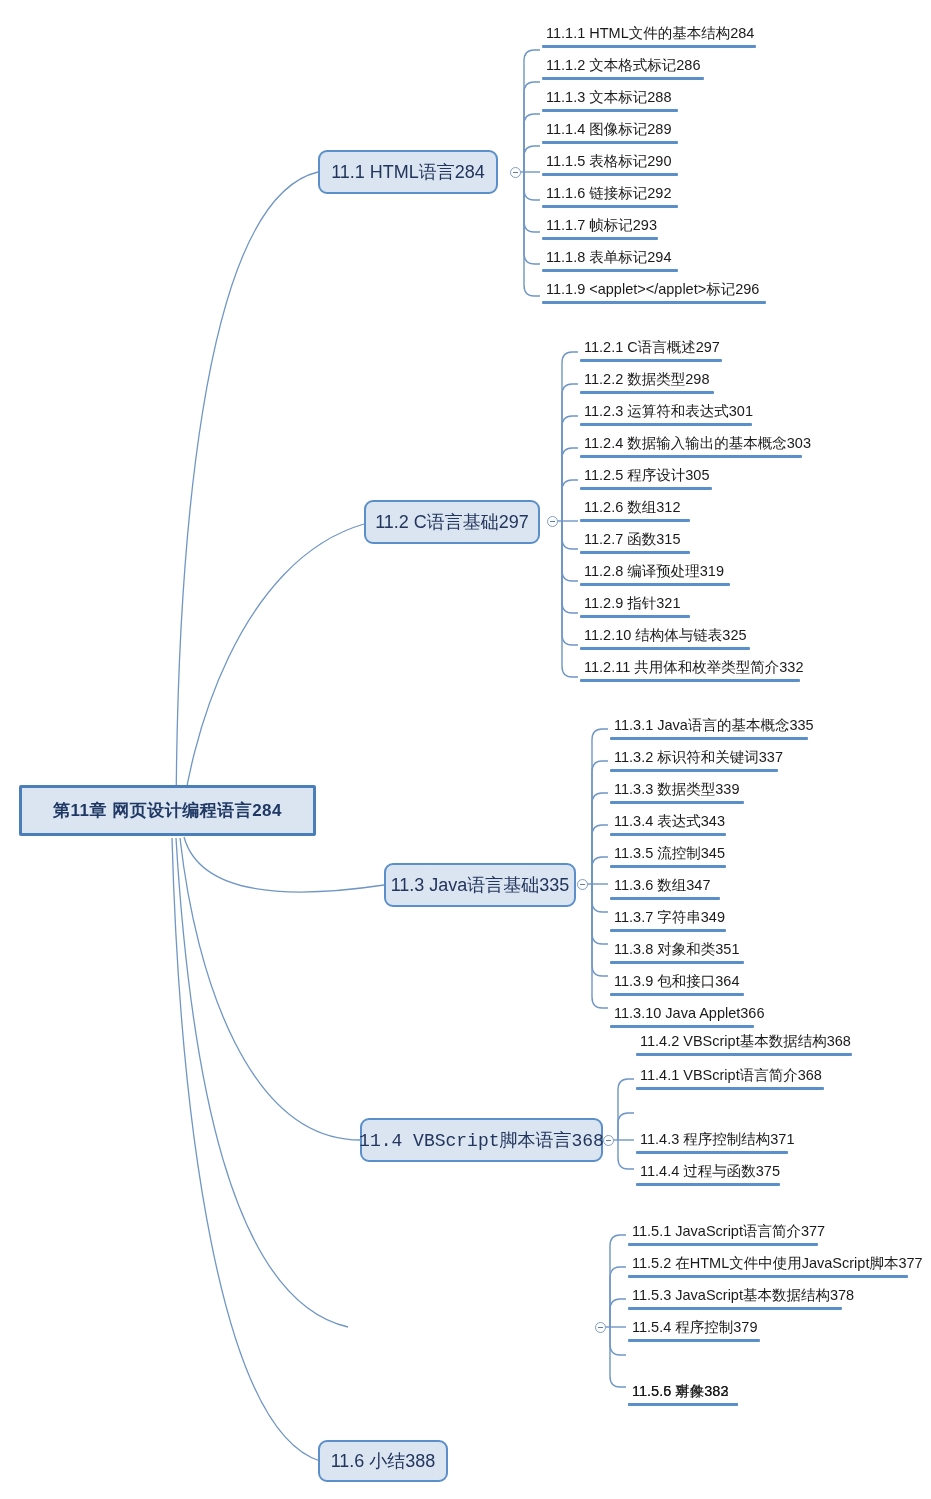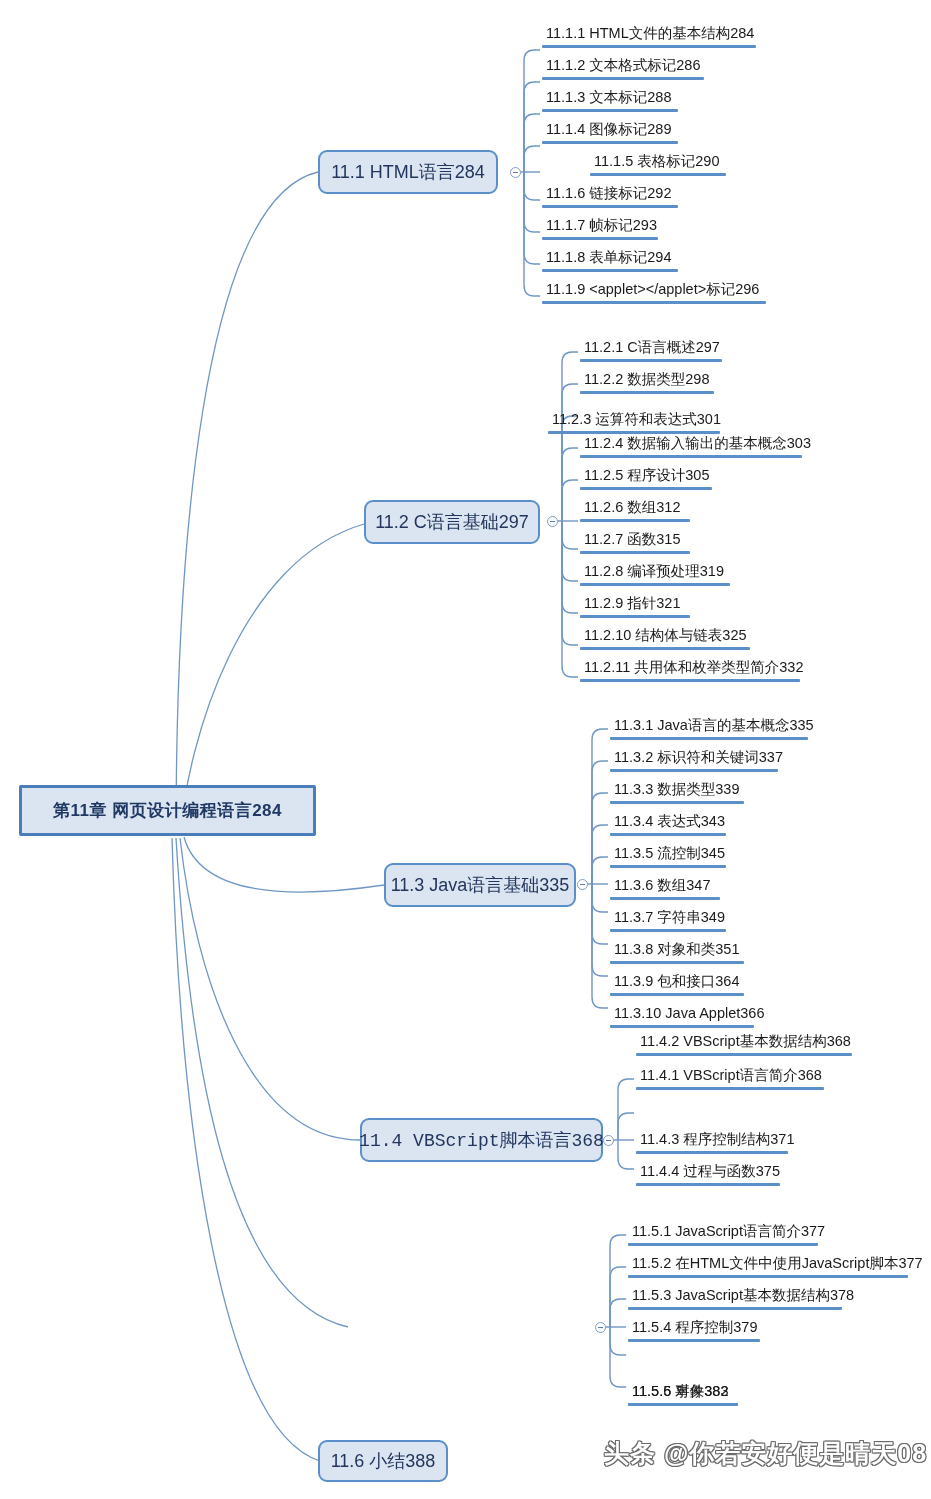--- a/index.html
+++ b/index.html
@@ -193,21 +193,21 @@
     <span class="leaf-rule" style="width:162px;"></span>
   </div>
   <div class="leaf" style="left:540px;top:88px;width:144px;">
     <span class="leaf-text">11.1.3  文本标记288</span>
     <span class="leaf-rule" style="width:136px;"></span>
   </div>
   <div class="leaf" style="left:540px;top:120px;width:144px;">
     <span class="leaf-text">11.1.4  图像标记289</span>
     <span class="leaf-rule" style="width:136px;"></span>
   </div>
-  <div class="leaf" style="left:540px;top:152px;width:144px;margin-left:48px;">
+  <div class="leaf" style="left:540px;top:152px;width:144px;">
     <span class="leaf-text">11.1.5  表格标记290</span>
     <span class="leaf-rule" style="width:136px;"></span>
   </div>
   <div class="leaf" style="left:540px;top:184px;width:144px;">
     <span class="leaf-text">11.1.6  链接标记292</span>
     <span class="leaf-rule" style="width:136px;"></span>
   </div>
   <div class="leaf" style="left:540px;top:216px;width:124px;">
     <span class="leaf-text">11.1.7  帧标记293</span>
     <span class="leaf-rule" style="width:116px;"></span>
@@ -227,21 +227,21 @@
   <div class="toggle" style="left:547px;top:516px;"></div>
 
   <div class="leaf" style="left:578px;top:338px;width:150px;">
     <span class="leaf-text">11.2.1  C语言概述297</span>
     <span class="leaf-rule" style="width:142px;"></span>
   </div>
   <div class="leaf" style="left:578px;top:370px;width:142px;">
     <span class="leaf-text">11.2.2  数据类型298</span>
     <span class="leaf-rule" style="width:134px;"></span>
   </div>
-  <div class="leaf" style="left:546px;top:402px;width:180px;margin-top:8px;">
+  <div class="leaf" style="left:578px;top:402px;width:180px;">
     <span class="leaf-text">11.2.3  运算符和表达式301</span>
     <span class="leaf-rule" style="width:172px;"></span>
   </div>
   <div class="leaf" style="left:578px;top:434px;width:230px;">
     <span class="leaf-text">11.2.4  数据输入输出的基本概念303</span>
     <span class="leaf-rule" style="width:222px;"></span>
   </div>
   <div class="leaf" style="left:578px;top:466px;width:140px;">
     <span class="leaf-text">11.2.5  程序设计305</span>
     <span class="leaf-rule" style="width:132px;"></span>
@@ -363,15 +363,14 @@
   </div>
   <div class="leaf" style="left:626px;top:1382px;width:118px;">
     <span class="leaf-text">11.5.6  对象383</span>
     <span class="leaf-rule" style="width:110px;"></span>
   </div>
 
   <div class="l1-node" style="left:318px;top:1440px;width:130px;height:42px;">
     <span>11.6  小结388</span>
   </div>
 
-  <div class="watermark">头条 @你若安好便是晴天08</div>
 
 </div>
 
 </body></html>

